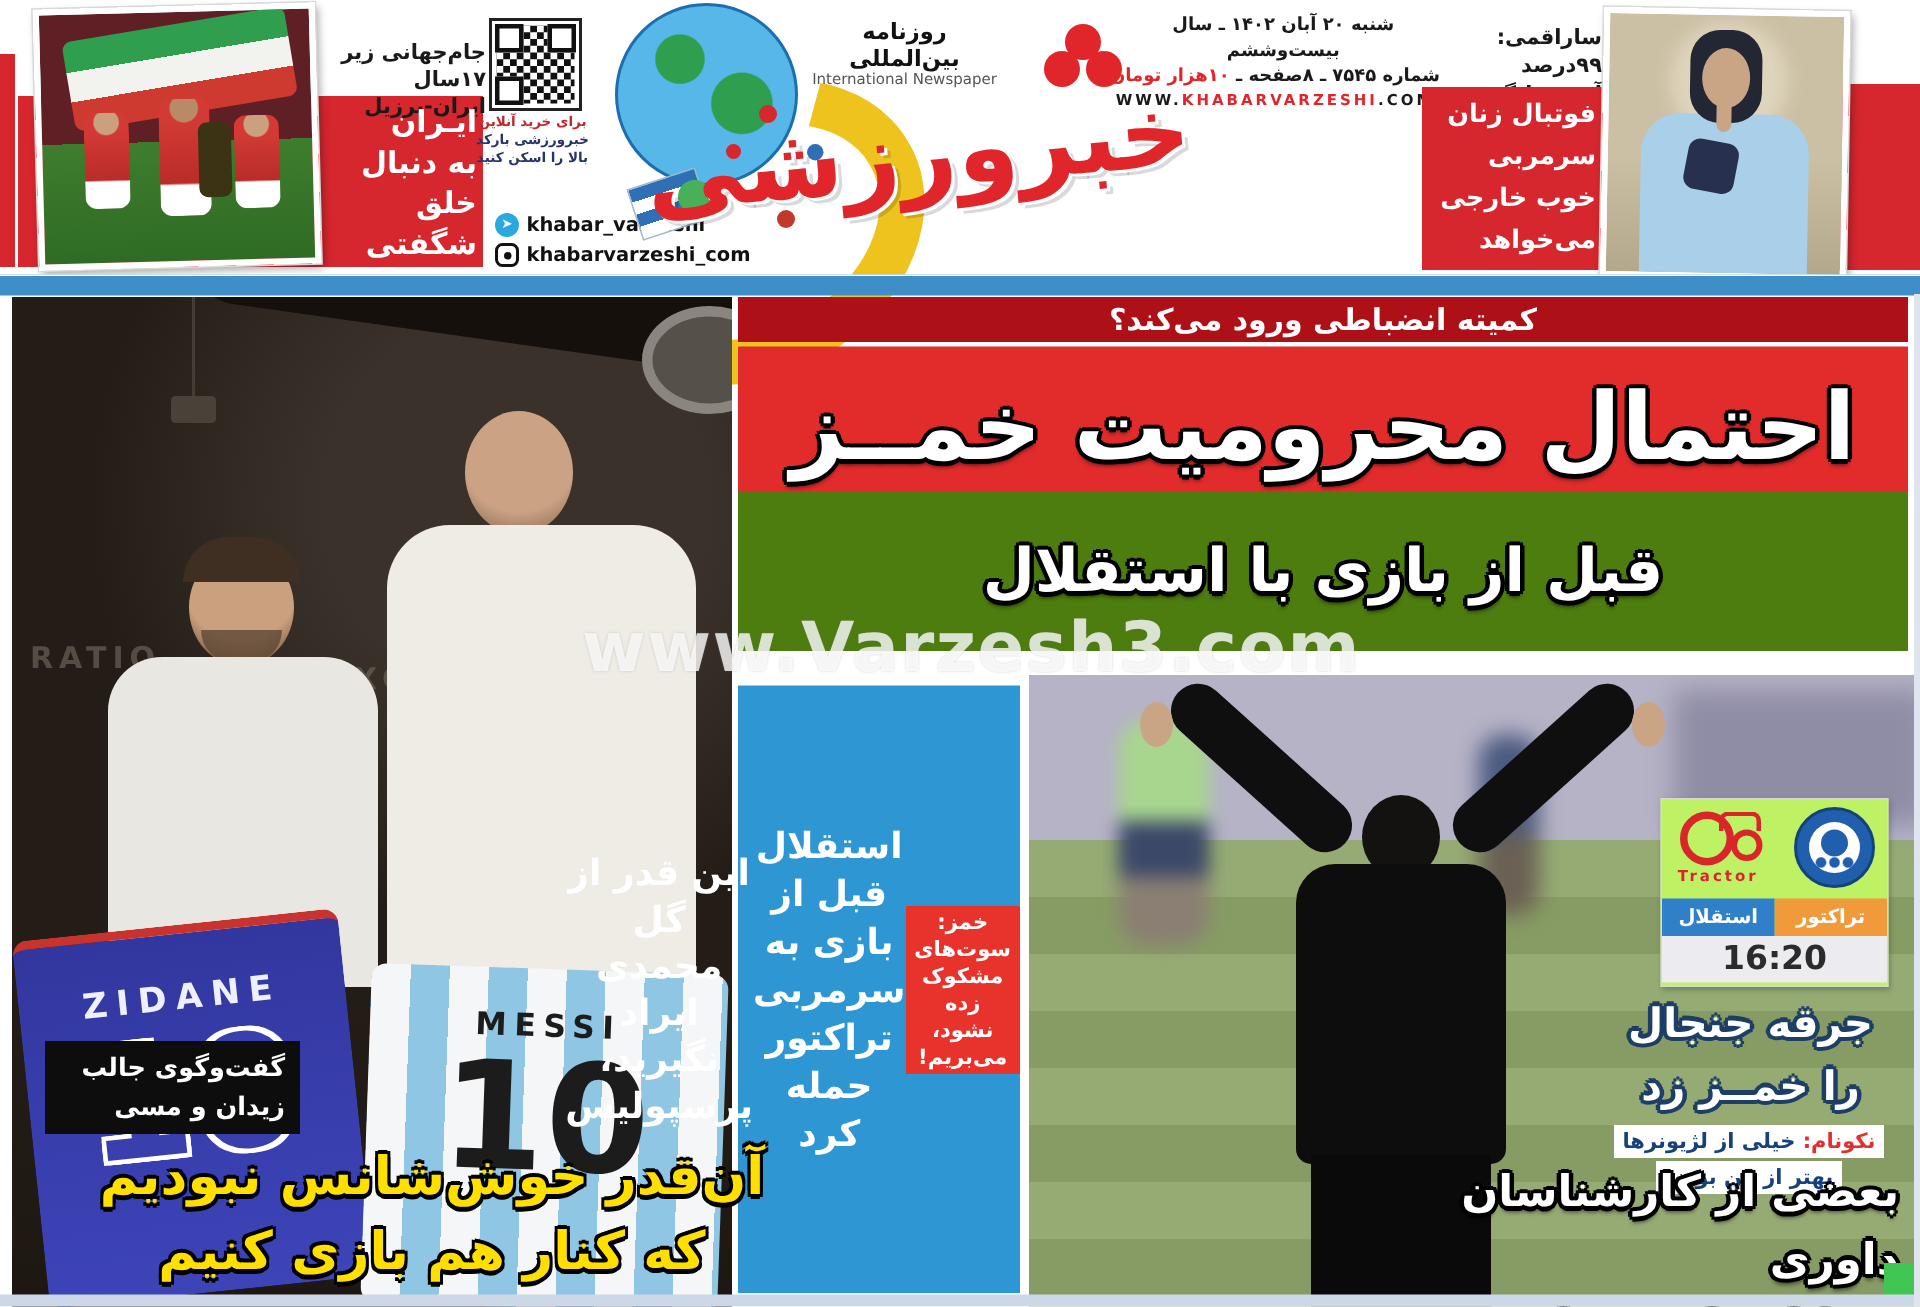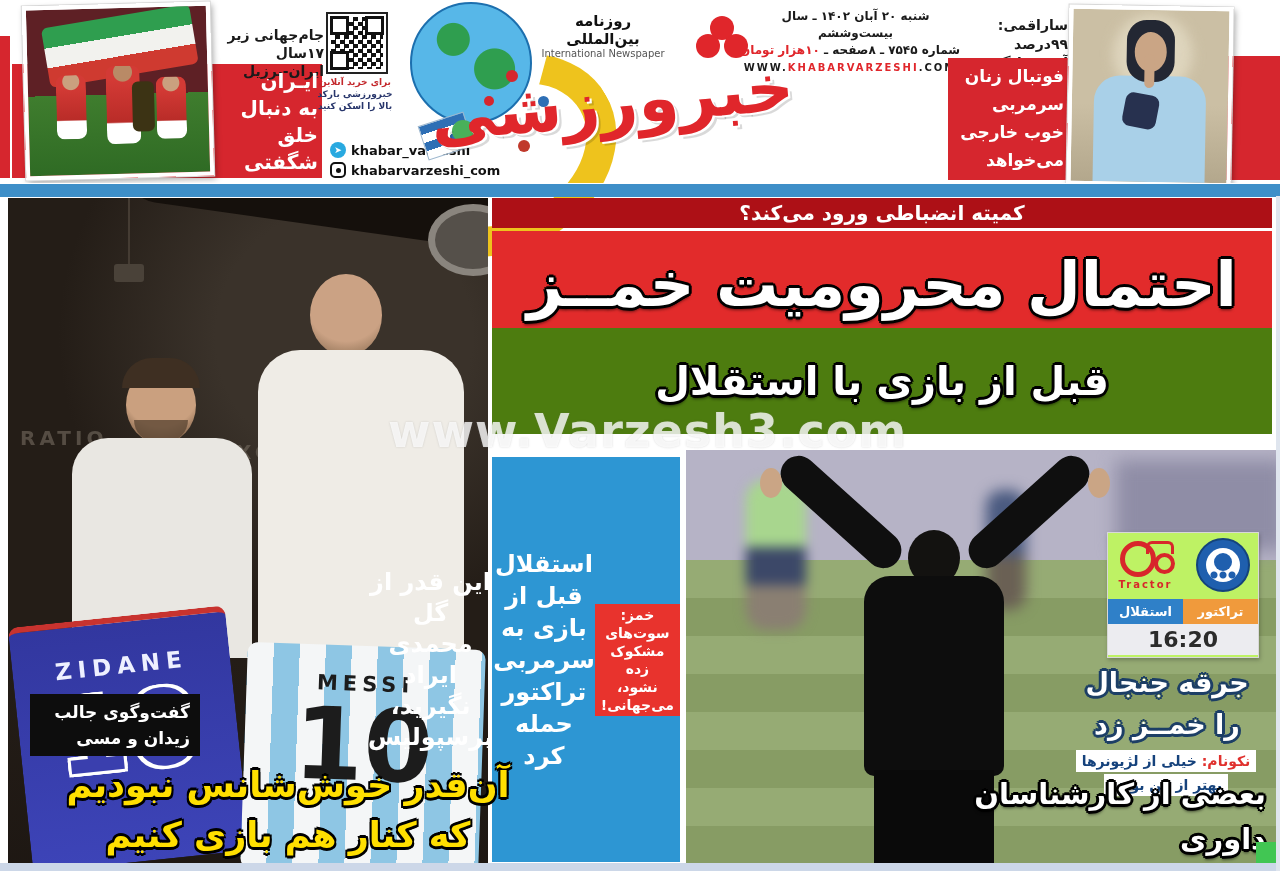--- a/index.html
+++ b/index.html
@@ -177,21 +177,21 @@
 </div>
 <div class="abs fa center white-bold outline-black" style="left:492px;top:328px;width:780px;height:106px;background:#4d7c0f;font-size:40px;line-height:106px;">
   <span>قبل از بازی با استقلال</span>
 </div>
 
 <div class="abs" style="left:388px;top:404px;z-index:60;font-size:46px;font-weight:bold;color:rgba(255,255,255,.78);letter-spacing:1px;text-shadow:0 0 2px rgba(120,120,120,.3);">www.Varzesh3.com</div>
 
 <div class="abs fa" style="left:492px;top:457px;width:188px;height:405px;background:#2d96d3;display:flex;flex-direction:row;align-items:center;justify-content:space-between;padding:5px 0;box-sizing:border-box;">
   <div class="label-red" style="font-size:14px;line-height:18px;">
     <div>خمز: سوت‌های مشکوک زده</div>
-    <div>نشود، می‌جهانی!</div>
+    <div>نشود، می‌بریم!</div>
   </div>
   <div class="center white-bold" style="font-size:24px;line-height:32px;">
     <div>استقلال قبل از</div>
     <div>بازی به سرمربی</div>
     <div>تراکتور حمله کرد</div>
   </div>
   <div class="center white-bold" style="font-size:24px;line-height:31px;">
     <div>این قدر از</div>
     <div>گل محمدی ایراد</div>
     <div>نگیرید، پرسپولیس</div>

